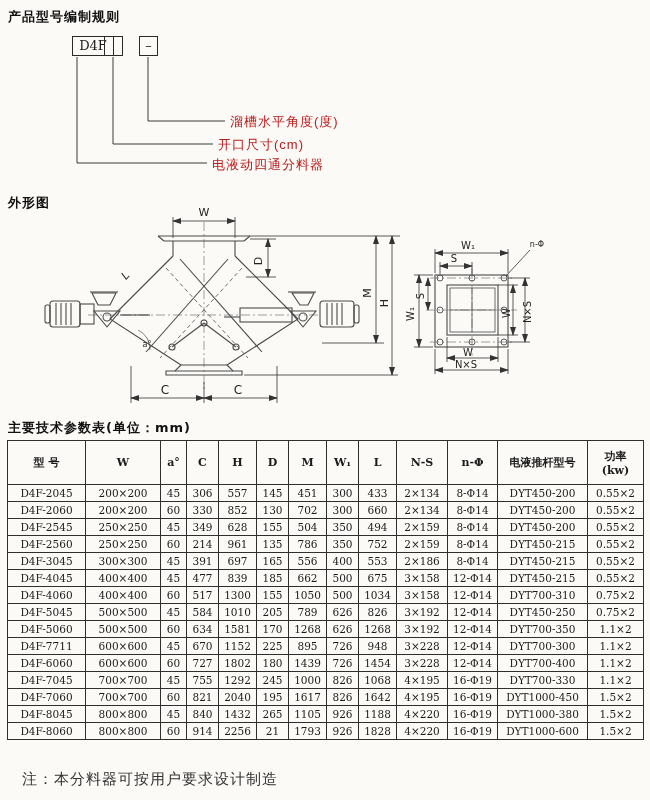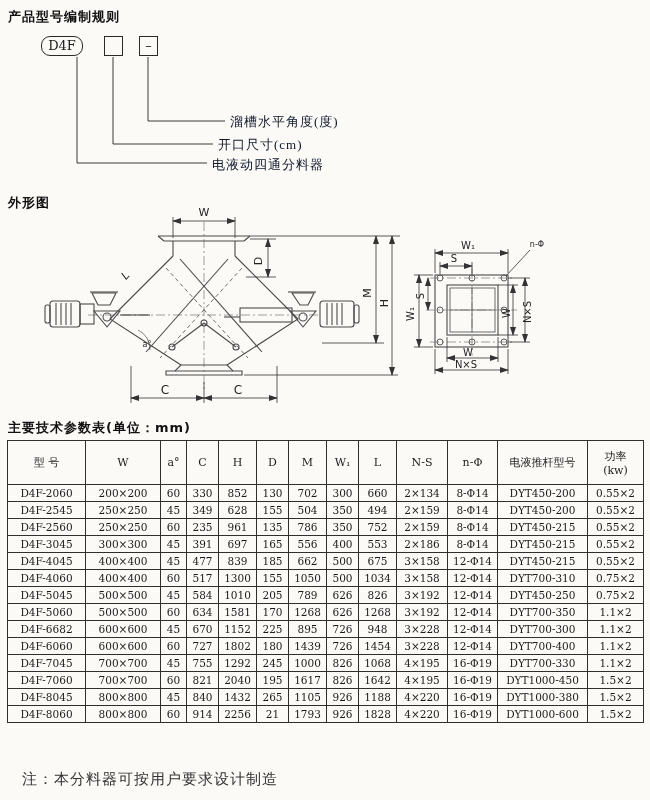--- a/index.html
+++ b/index.html
@@ -16,44 +16,44 @@
   }
   #title-rules { top:8px; }
   #title-outline { top:194px; }
   #title-params { top:419px; font-size:13px; }
   
   .code-box {
     position:absolute; border:1.5px solid #2a2a2a; background:transparent;
     font-family:"DejaVu Serif", serif; font-size:13px; color:#1c1c1c;
     text-align:center; line-height:17px;
   }
-  #box-d4f { left:41px; top:36px; width:42px; height:20px;border-radius:9px; }
+  #box-d4f { left:72px; top:36px; width:42px; height:20px; }
   #box-size { left:104px; top:36px; width:19px; height:20px; }
   #box-angle { left:139px; top:36px; width:19px; height:20px; }
   .code-label {
-    position:absolute; font-size:13px; color:#0f172a; letter-spacing:1px;
-    font-family:Liberation Serif, serif;
+    position:absolute; font-size:13px; color:#b91c1c; letter-spacing:1px;
+    font-family:Liberation Sans, sans-serif;
   }
   #label-angle { left:230px; top:113px; }
   #label-size  { left:218px; top:136px; }
   #label-name  { left:212px; top:156px;text-align:right; }
   .lines-svg { position:absolute; left:0; top:0; }
   #drawing-svg { position:absolute; left:0; top:200px; }
   
   #param-table {
     position:absolute; left:7px; top:440px;
     border-collapse:collapse; table-layout:fixed; width:636px;
     background:transparent;
   }
   #param-table th, #param-table td {
     border:1px solid #2f2f2f; text-align:center; vertical-align:middle;
     font-family:"DejaVu Serif", serif; color:#1b1b1b;
     overflow:hidden; white-space:nowrap;
   }
-  #param-table th { height:44px; font-size:11px; font-weight:normal; }
+  #param-table th { height:44px; font-size:11px; font-weight:bold; }
   #param-table td { height:17px; font-size:10.5px; padding:0 1px; }
   .footnote {
     position:absolute; left:22px; top:770px;
     font-size:15px; color:#333; letter-spacing:1px;
   }
 </style>
 </head>
 <body>
 
 <div class="page">
@@ -272,20 +272,35 @@
           <th>W₁</th>
           <th>L</th>
           <th>N-S</th>
           <th>n-Φ</th>
           <th>电液推杆型号</th>
           <th>功率<br>(kw)</th>
         </tr>
       </thead>
     <tbody id="param-tbody">
         <tr>
+          <td>D4F-2045</td>
+          <td>200×200</td>
+          <td>45</td>
+          <td>306</td>
+          <td>557</td>
+          <td>145</td>
+          <td>451</td>
+          <td>300</td>
+          <td>433</td>
+          <td>2×134</td>
+          <td>8-Φ14</td>
+          <td>DYT450-200</td>
+          <td>0.55×2</td>
+        </tr>
+        <tr>
           <td>D4F-2060</td>
           <td>200×200</td>
           <td>60</td>
           <td>330</td>
           <td>852</td>
           <td>130</td>
           <td>702</td>
           <td>300</td>
           <td>660</td>
           <td>2×134</td>
@@ -305,21 +320,21 @@
           <td>494</td>
           <td>2×159</td>
           <td>8-Φ14</td>
           <td>DYT450-200</td>
           <td>0.55×2</td>
         </tr>
         <tr>
           <td>D4F-2560</td>
           <td>250×250</td>
           <td>60</td>
-          <td>235</td>
+          <td>214</td>
           <td>961</td>
           <td>135</td>
           <td>786</td>
           <td>350</td>
           <td>752</td>
           <td>2×159</td>
           <td>8-Φ14</td>
           <td>DYT450-215</td>
           <td>0.55×2</td>
         </tr>
@@ -392,21 +407,21 @@
           <td>170</td>
           <td>1268</td>
           <td>626</td>
           <td>1268</td>
           <td>3×192</td>
           <td>12-Φ14</td>
           <td>DYT700-350</td>
           <td>1.1×2</td>
         </tr>
         <tr>
-          <td>D4F-6682</td>
+          <td>D4F-7711</td>
           <td>600×600</td>
           <td>45</td>
           <td>670</td>
           <td>1152</td>
           <td>225</td>
           <td>895</td>
           <td>726</td>
           <td>948</td>
           <td>3×228</td>
           <td>12-Φ14</td>

